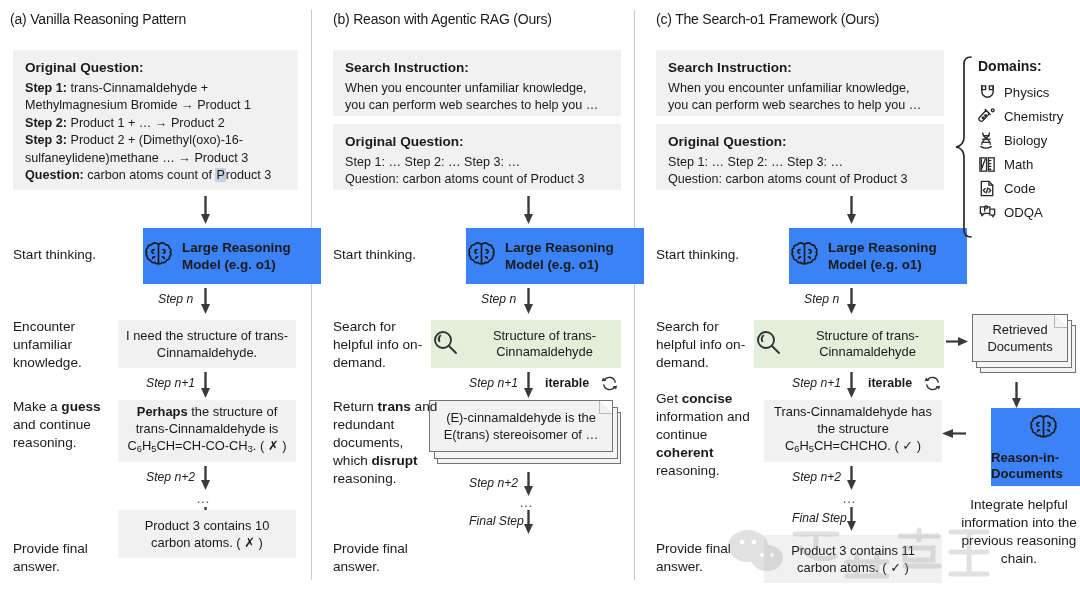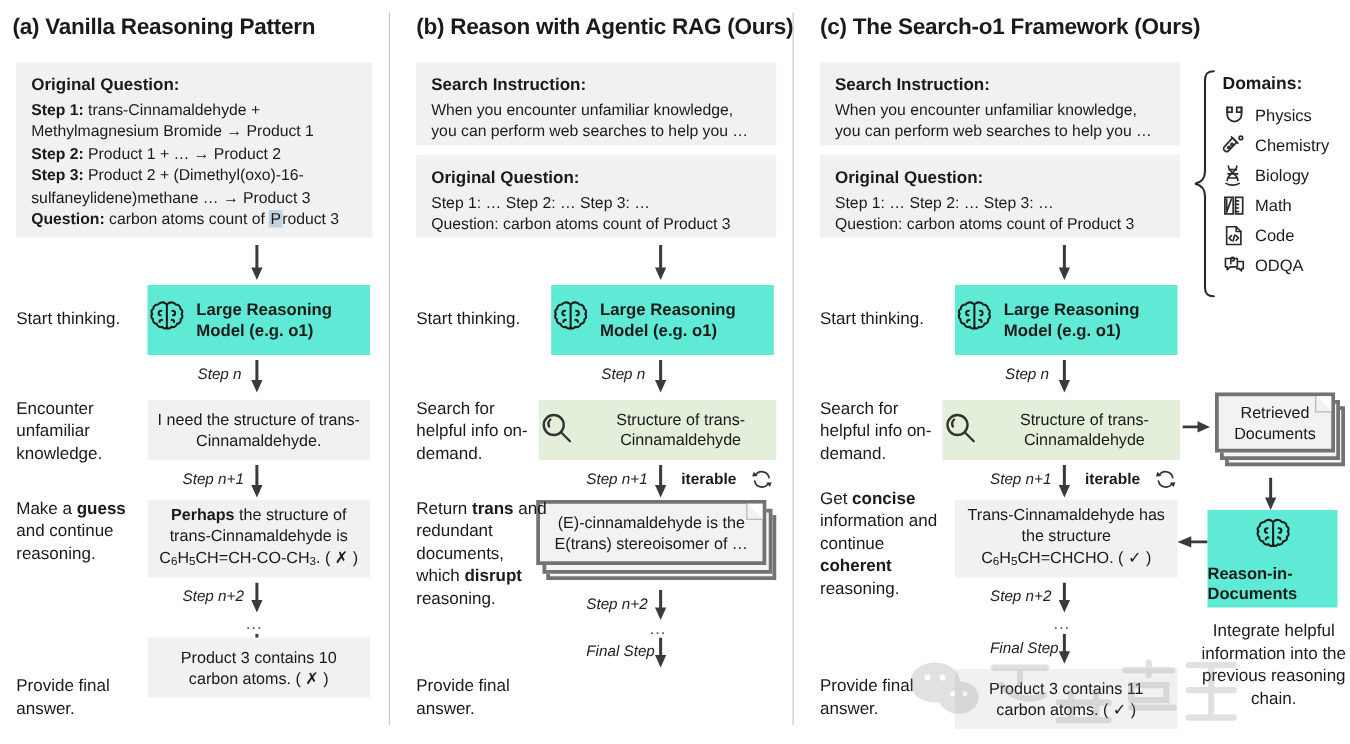--- a/index.html
+++ b/index.html
@@ -37,34 +37,34 @@
     height: 570px;
     background: #c9c9c9;
   }
   .divider-1 { left: 311px; }
   .divider-2 { left: 634px; }
 
   .panel-title {
     position: absolute;
     top: 11px;
     left: 10px;
-    font-size: 18px;
-    font-weight: bold;
+    font-size: 14px;
+    font-weight: normal;
     letter-spacing: -0.2px;
     white-space: nowrap;
   }
 
   
   .box {
     position: absolute;
     border-radius: 0;
     box-sizing: border-box;
   }
   .box-gray  { background: #f1f1f1; }
-  .box-blue  { background: #5eead4; }
+  .box-blue  { background: #3b82f6; margin-left: 25px; }
   .box-green { background: #e4efdb; }
 
   .qbox {
     padding: 9px 12px 10px 12px;
     font-size: 12.6px;
     line-height: 17.5px;
   }
   .qbox .hdr {
     font-weight: bold;
     font-size: 13.6px;
@@ -148,21 +148,21 @@
     font-weight: bold;
     white-space: nowrap;
   }
   .iter-icon { position: absolute; }
 
   
   .docstack { position: absolute; }
   .docstack .sheet {
     position: absolute;
     background: #f5f5f5;
-    border: 3px solid #737373;
+    border: 1px solid #737373;
     box-sizing: border-box;
   }
   .docstack .front {
     background: #f2f2f2;
     display: flex;
     align-items: center;
     justify-content: center;
     text-align: center;
     font-size: 12.9px;
     line-height: 17px;

